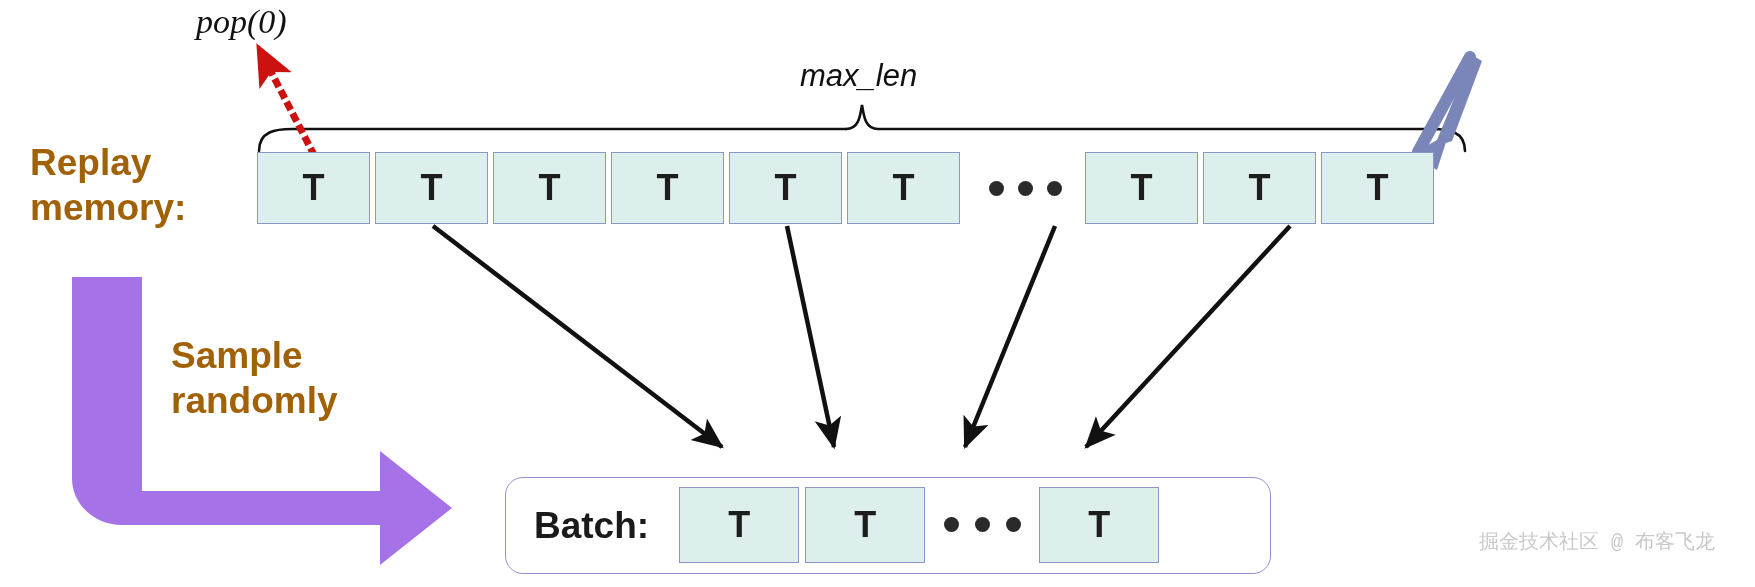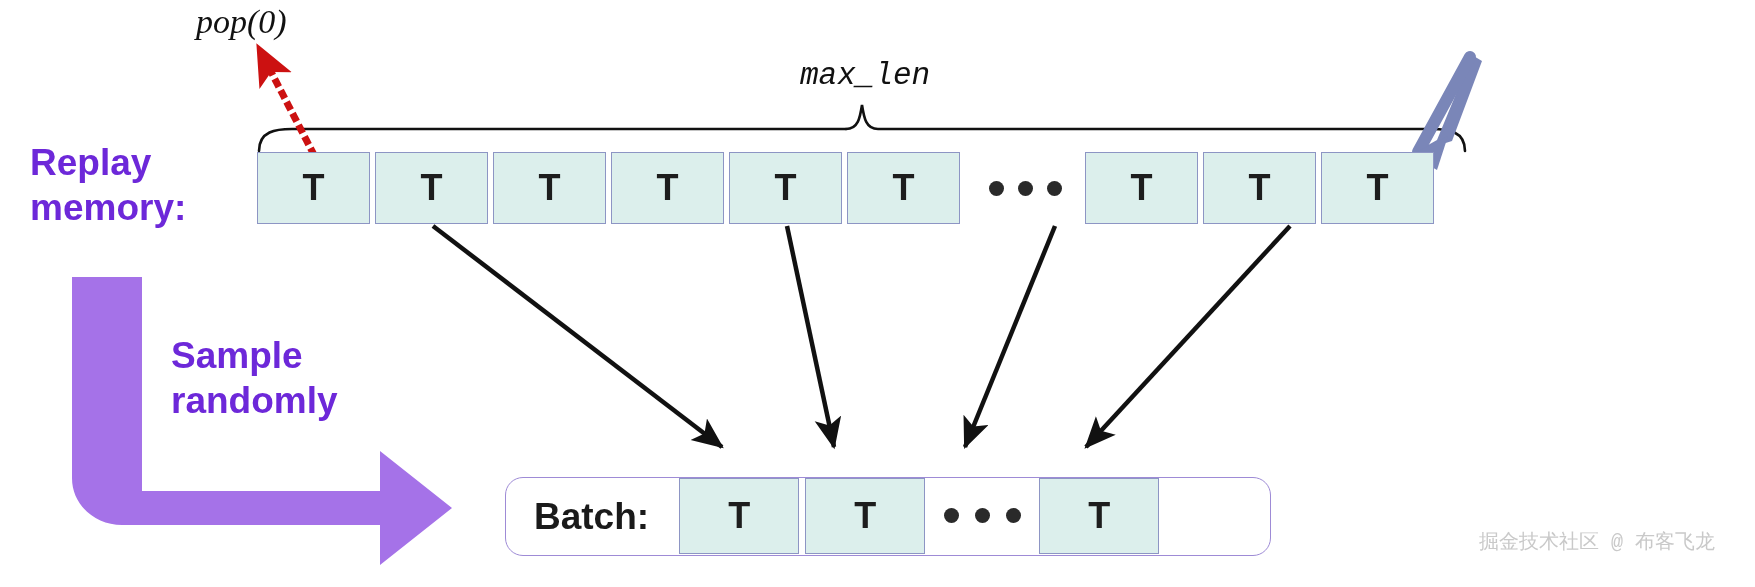--- a/index.html
+++ b/index.html
@@ -14,32 +14,32 @@
   
   .lbl-mono-italic{
     font-family:"Liberation Serif", serif;
     font-style:italic;
     font-size:34px;
     color:#111111;
     white-space:nowrap;
     position:absolute;
   }
   .lbl-sans-italic{
-    font-family:Liberation Mono, monospace;
+    font-family:Liberation Sans, sans-serif;
     font-style:italic;
     font-size:31px;
     color:#111111;
     white-space:nowrap;
     position:absolute;
   }
   .lbl-bold{
     font-family:"Liberation Sans", sans-serif;
     font-weight:bold;
     font-size:37px;
-    color:#6d28d9;
+    color:#a16207;
     line-height:1.22;
     position:absolute;
     white-space:pre-line;
   }
 
   
   .mem-row{position:absolute;left:257px;top:152px;display:flex;align-items:flex-start;}
   .cell{
     width:113px;height:72px;
     background:#dcefec;
@@ -56,21 +56,21 @@
   .gapdots{
     width:120px;height:72px;
     display:flex;align-items:center;justify-content:center;
     gap:14px;
   }
   .gapdots .d{width:15px;height:15px;border-radius:50%;background:#2a2a2a;}
 
   
   .batch-box{
     position:absolute;left:505px;top:477px;
-    width:766px;height:79px;
+    width:766px;height:97px;
     border:1.5px solid #9e8bd6;
     border-radius:18px;
     box-sizing:border-box;
     background:#ffffff;
     display:flex;align-items:center;
   }
   .batch-label{
     font-family:"Liberation Sans", sans-serif;
     font-weight:bold;font-size:37px;color:#1a1a1a;
     margin-left:28px;margin-right:30px;white-space:nowrap;

